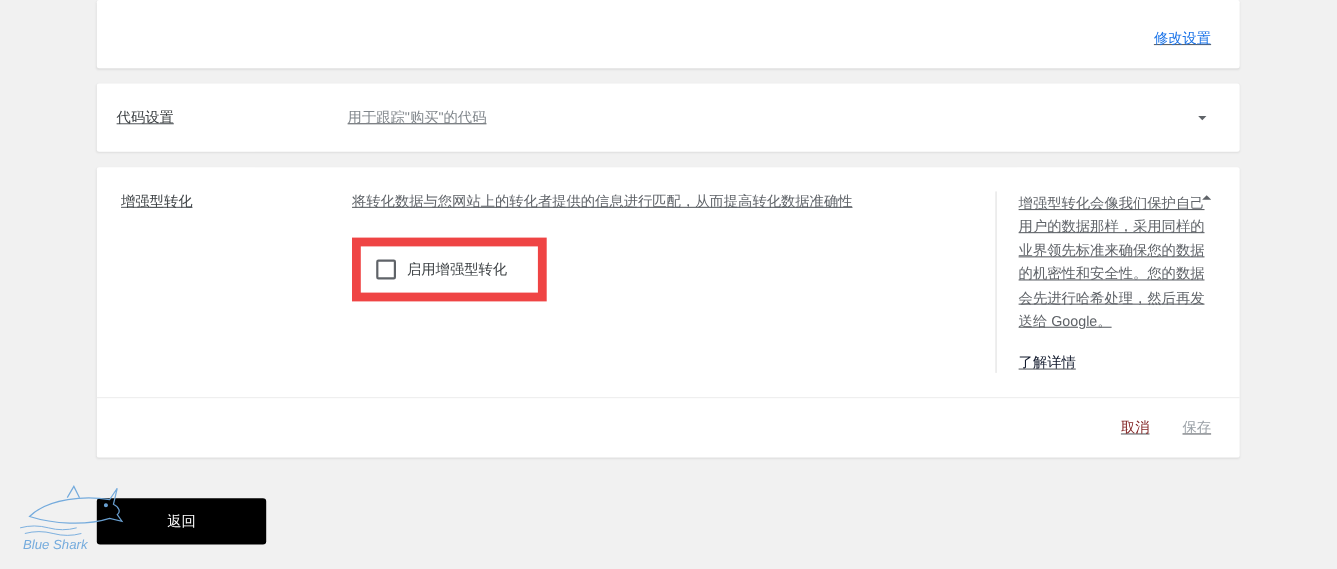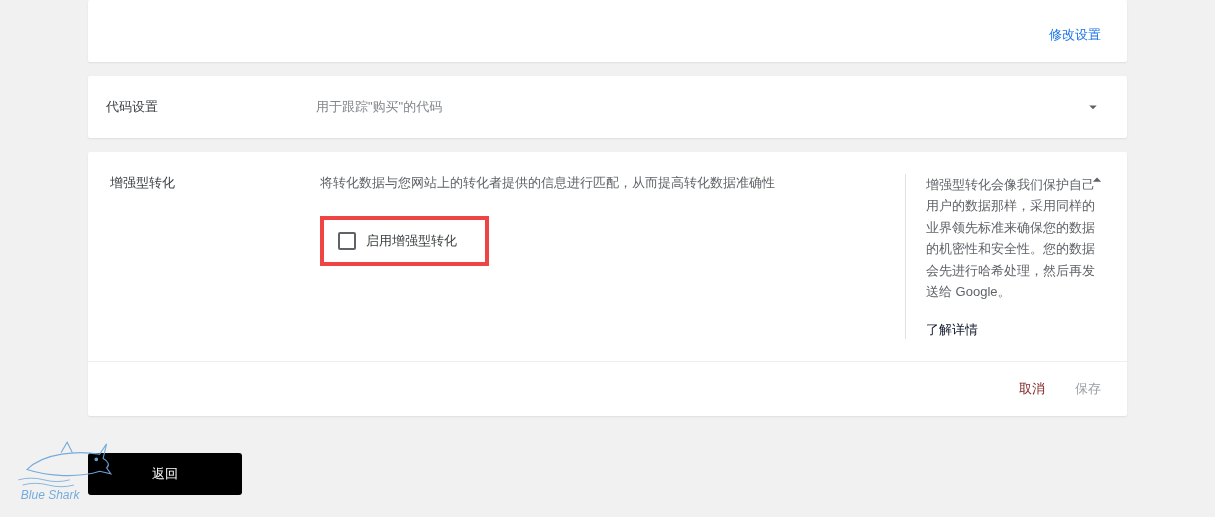--- a/index.html
+++ b/index.html
@@ -13,20 +13,21 @@
       color: #5f6368;
     }
     .container {
       padding: 0 88px;
     }
     .card {
       background: #fff;
       margin-bottom: 14px;
       border-radius: 2px;
       box-shadow: 0 1px 2px rgba(0,0,0,0.08);
+      text-decoration: underline;
     }
     .card-top {
       min-height: 20px;
       padding-bottom: 0;
     }
     .card-top-content {
       display: flex;
       padding: 0 20px 8px 20px;
     }
     .truncated-labels {
@@ -96,21 +97,21 @@
     .enhanced-middle {
       flex: 1;
       padding-right: 24px;
     }
     .enhanced-desc {
       color: #5f6368;
       font-size: 13px;
       margin-bottom: 24px;
     }
     .highlight-box {
-      border: 4px solid #ef4444;
+      border: 8px solid #ef4444;
       display: inline-flex;
       align-items: center;
       padding: 12px 28px 12px 14px;
       gap: 10px;
     }
     .checkbox-icon {
       width: 18px;
       height: 18px;
       border: 2px solid #5f6368;
       border-radius: 2px;

